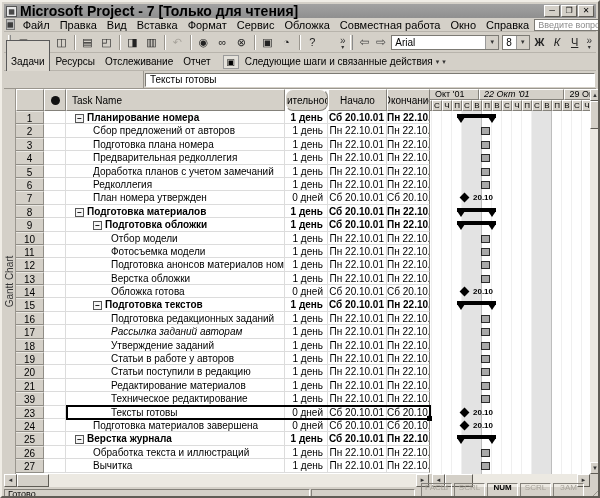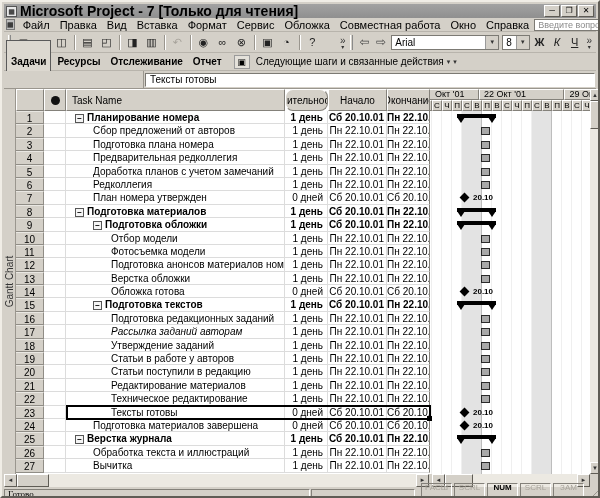--- a/index.html
+++ b/index.html
@@ -41,21 +41,21 @@
   #fontcombo{width:118px;margin-left:2px;}
   #sizecombo{width:30px;margin-left:3px;}
   .fmtbtn{width:17px;height:17px;margin-left:2px;font-size:11px;line-height:16px;text-align:center;color:#222;}
   #boldbtn{font-weight:bold;}
   #italicbtn{font-style:italic;}
   #underlinebtn{text-decoration:underline;}
 
   
   #viewbar{position:absolute;left:2px;top:51px;width:592px;height:18px;display:flex;align-items:center;
     border-bottom:1px solid #b8b4ac;padding-left:2px;}
-  .vtab{font-size:10px;padding:15px 4px;margin-right:2px;white-space:nowrap;color:#000;font-weight:bold;}
+  .vtab{font-size:10px;padding:15px 4px;margin-right:2px;white-space:nowrap;color:#000;}
   .vactive{border:1px solid #5a5a5a;background:#dcd8d0;}
   #guidebtn{width:16px;height:14px;border:1px solid #9a9a9a;background:#e4e1da;font-size:9px;line-height:12px;text-align:center;margin:0 6px;}
   #nextsteps{font-size:10px;white-space:nowrap;color:#000;}
   .nsarr{font-size:7px;margin-left:3px;color:#333;}
 
   
   #entrybar{position:absolute;left:2px;top:69px;width:592px;height:18px;display:flex;align-items:center;
     border-bottom:1px solid #9a968e;}
   #entryleft{width:140px;height:100%;border-right:1px solid #9a968e;background:#d4d0c8;}
   #entryfield{flex:1;height:14px;margin:0 1px;background:#fff;border:1px solid;border-color:#7c7a74 #fff #fff #7c7a74;
@@ -133,21 +133,21 @@
   #hscroll{position:absolute;left:2px;top:472px;width:596px;height:13px;background:#ece9e2;}
   .hbtn{position:absolute;top:0;width:13px;height:13px;background:#d4d0c8;border:1px solid;border-color:#fff #5f5c55 #5f5c55 #fff;
     font-size:6px;line-height:11px;text-align:center;color:#333;}
   .hthumb{position:absolute;top:0;height:13px;background:#d4d0c8;border:1px solid;border-color:#fff #5f5c55 #5f5c55 #fff;}
   #hsplit{position:absolute;left:425px;top:0;width:3px;height:13px;background:#d4d0c8;}
   #hcorner{position:absolute;left:586px;top:0;width:10px;height:13px;background:#d4d0c8;}
 
   
   #statusbar{position:absolute;left:2px;top:485px;width:596px;height:11px;display:flex;align-items:center;background:#d4d0c8;padding-top:1px;}
   .spanel{height:9px;border:1px solid;border-color:#84817a #fff #fff #84817a;font-size:9px;line-height:8px;padding-left:3px;color:#000;}
-  #sready{width:306px;margin-right:1px;font-family:Liberation Serif, serif;}
+  #sready{width:306px;margin-right:1px;}
   #sblank{width:104px;margin-right:6px;}
   .sind{height:20px;width:31px;border:1px solid;border-color:#84817a #fff #fff #84817a;
     font-size:8px;line-height:8px;text-align:center;color:#a7a39b;margin-right:2px;}
   .son{color:#000;font-weight:bold;}
   #grip{margin-left:auto;width:9px;height:9px;background:
     linear-gradient(135deg,transparent 45%,#9a968e 45%,#9a968e 55%,transparent 55%);}
 </style>
 </head>
 <body>
 
@@ -270,21 +270,21 @@
     </div>
     <div class="hcell" id="h-name">Task Name</div>
     <div class="hcell" id="h-dur">ительнос</div>
     <div class="hcell" id="h-start">Начало</div>
     <div class="hcell" id="h-fin">Окончание</div>
 
     <div id="tlwrap">
       <div id="tlin">
         <div id="tlmonths">
             <div class="tlm" style="width: 60px;"><span>Окт '01</span></div>
-            <div class="tlm" style="width: 90px;"><span>22 Окт '01</span></div>
+            <div class="tlm" style="width: 90px; font-style: italic;"><span>22 Окт '01</span></div>
             <div class="tlm" style="width: 50px;"><span>29 Окт '01</span></div>
           </div>
         <div id="tldays">
             <div class="tld">В</div>
             <div class="tld">С</div>
             <div class="tld">Ч</div>
             <div class="tld">П</div>
             <div class="tld">С</div>
             <div class="tld">В</div>
             <div class="tld">П</div>
@@ -588,21 +588,21 @@
           <div class="c cdur">1 день</div>
           <div class="c cstart">Пн 22.10.01</div>
           <div class="c cfin">Пн 22.10.01</div>
           <div class="c cchart">
             <div class="ci">
               <div class="gbar"></div>
             </div>
           </div>
         </div>
         <div class="trow">
-          <div class="c cid">22</div>
+          <div class="c cid">39</div>
           <div class="c cind"></div>
           <div class="c cname" style="padding-left: 45px;"><span>Техническое редактирование</span></div>
           <div class="c cdur">1 день</div>
           <div class="c cstart">Пн 22.10.01</div>
           <div class="c cfin">Пн 22.10.01</div>
           <div class="c cchart">
             <div class="ci">
               <div class="gbar"></div>
             </div>
           </div>

